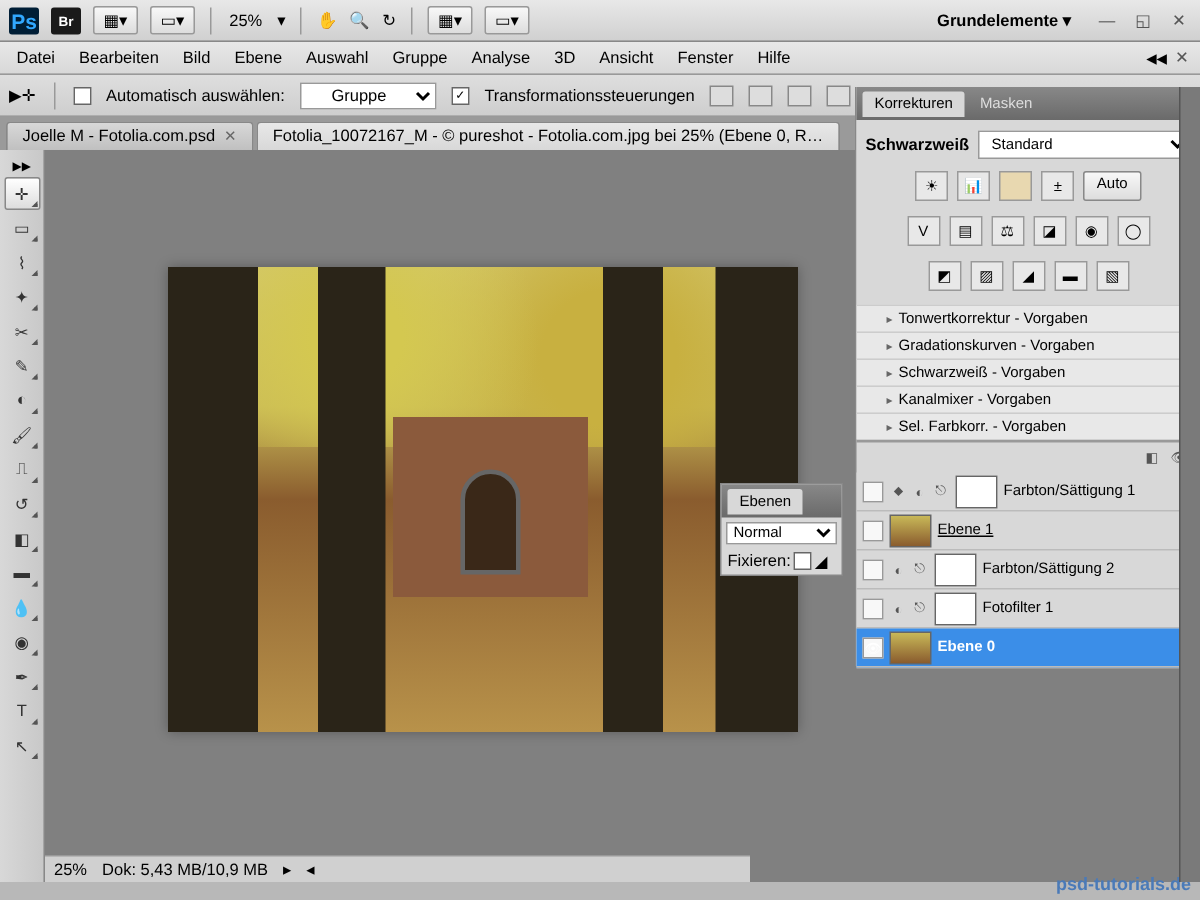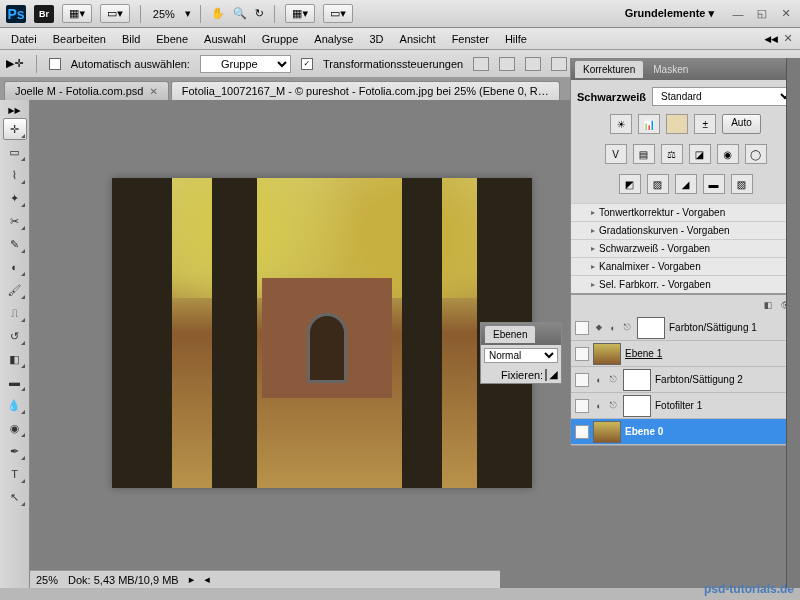--- a/index.html
+++ b/index.html
@@ -49,21 +49,21 @@
 .bw-sel{flex:1;background:#fff;border:1px solid #999;padding:2px 4px;font-size:10px}
 .adj-icons{display:flex;gap:6px;justify-content:center;padding:5px 0;flex-wrap:wrap}
 .adj-icon{width:22px;height:20px;border:1px solid #999;background:#e8e8e8;display:flex;align-items:center;justify-content:center;font-size:10px}
 .auto-btn{padding:2px 8px;background:linear-gradient(#f8f8f8,#ddd);border:1px solid #888;border-radius:2px;font-size:10px}
 .preset{padding:3px 20px;background:#e8e8e8;border-top:1px solid #ccc;font-size:10px;display:flex;align-items:center;gap:4px}
 .preset::before{content:"▸";font-size:8px;color:#666}
 .layers-panel{position:absolute;left:480px;top:322px;width:82px;background:#d8d8d8;border:1px solid #888;z-index:5}
 .layers-panel .panel-tabs{background:linear-gradient(#888,#6a6a6a)}
 .blend{padding:3px;display:flex}
 .blend select{width:100%;font-size:10px;background:#fff;border:1px solid #999}
-.fix{padding:2px 20px;font-size:10px;display:flex;align-items:center;gap:2px}
+.fix{padding:2px 4px;font-size:10px;display:flex;gap:2px}
 .layer-list{background:#d8d8d8}
 .layer{display:flex;align-items:center;padding:2px 4px;border-bottom:1px solid #bbb;height:26px;gap:4px}
 .layer.selected{background:#3b8ee8;color:#fff}
 .vis{width:14px;height:14px;border:1px solid #999;background:#f8f8f8;display:flex;align-items:center;justify-content:center;font-size:9px}
 .thumb{width:28px;height:22px;border:1px solid #666;background:#fff}
 .thumb.img{background:linear-gradient(#c8b858,#8a5c2e)}
 .layer-name{font-size:10px;flex:1;white-space:nowrap;overflow:hidden}
 .layer-icons{display:flex;gap:2px;align-items:center}
 .li{width:12px;height:12px;display:flex;align-items:center;justify-content:center;font-size:9px;color:#555}
 .far-right{position:absolute;right:0;top:58px;width:14px;height:530px;background:#7a7a7a;border-left:1px solid #555;z-index:10}

